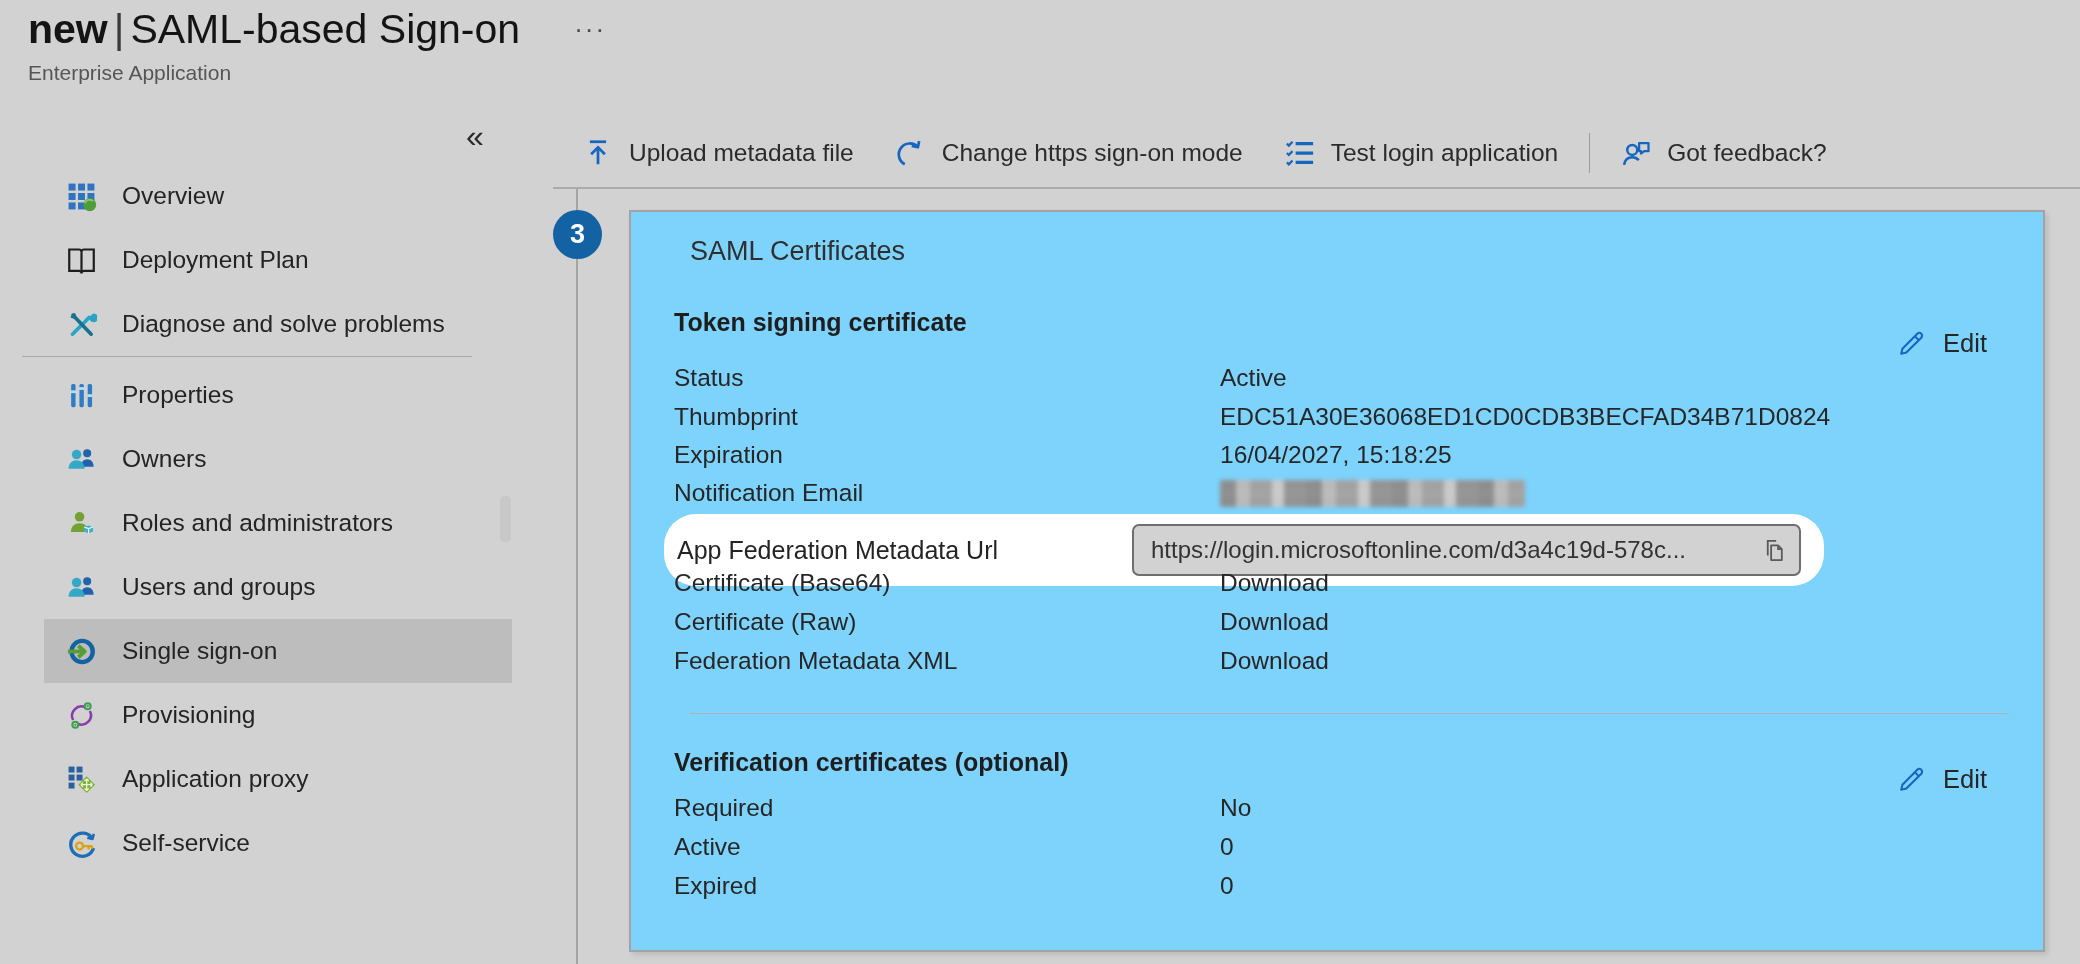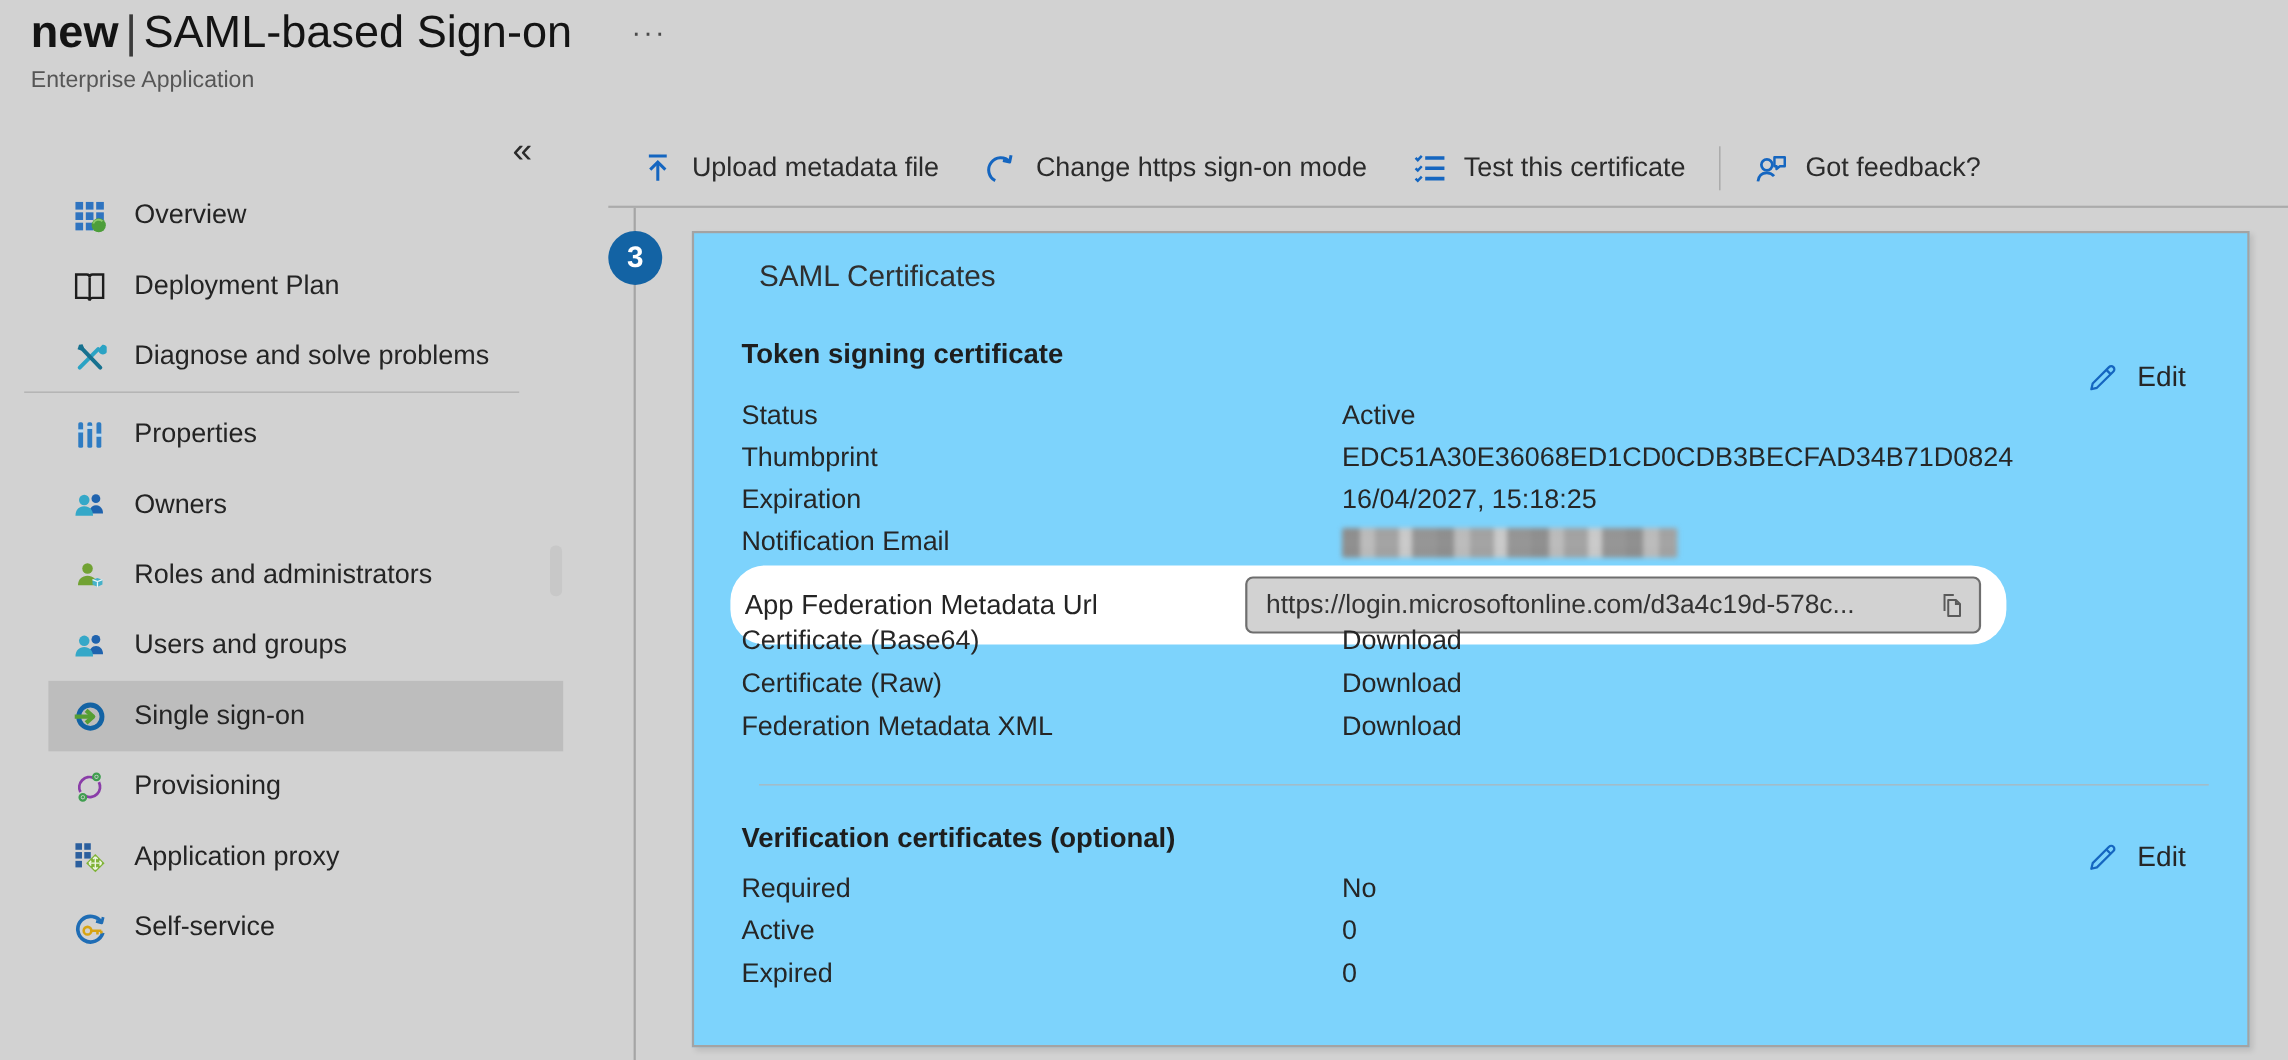--- a/index.html
+++ b/index.html
@@ -265,21 +265,21 @@
       </span>
       <span>Change https sign-on mode</span>
     </div>
     <div class="tool-btn">
       <span class="nav-icon">
         <svg viewBox="0 0 24 24" width="30" height="30" fill="none" stroke="#1566c0">
             <path d="M8.5 4.5 h14 M8.5 12 h14 M8.5 19.5 h14" stroke-width="2.6"></path>
             <path d="M1.5 4.5 l1.6 1.6 L6 3 M1.5 12 l1.6 1.6 L6 10.5 M1.5 19.5 l1.6 1.6 L6 18" stroke-width="1.8"></path>
           </svg>
       </span>
-      <span>Test this certificate</span>
+      <span>Test login application</span>
     </div>
     <div class="tool-sep"></div>
     <div class="tool-btn">
       <span class="nav-icon">
         <svg viewBox="0 0 24 24" width="30" height="30" fill="none" stroke="#1566c0" stroke-width="2">
             <circle cx="9" cy="9.5" r="4"></circle>
             <path d="M2.5 21.5 c0.5-4 3-6.2 6.5-6.2 2.2 0 4 .9 5.2 2.4"></path>
             <path d="M14.5 4 h7.5 v6.5 h-3.5 l-2.5 2 v-2 h-1.5 z" stroke-width="1.8" stroke-linejoin="round"></path>
           </svg>
       </span>

